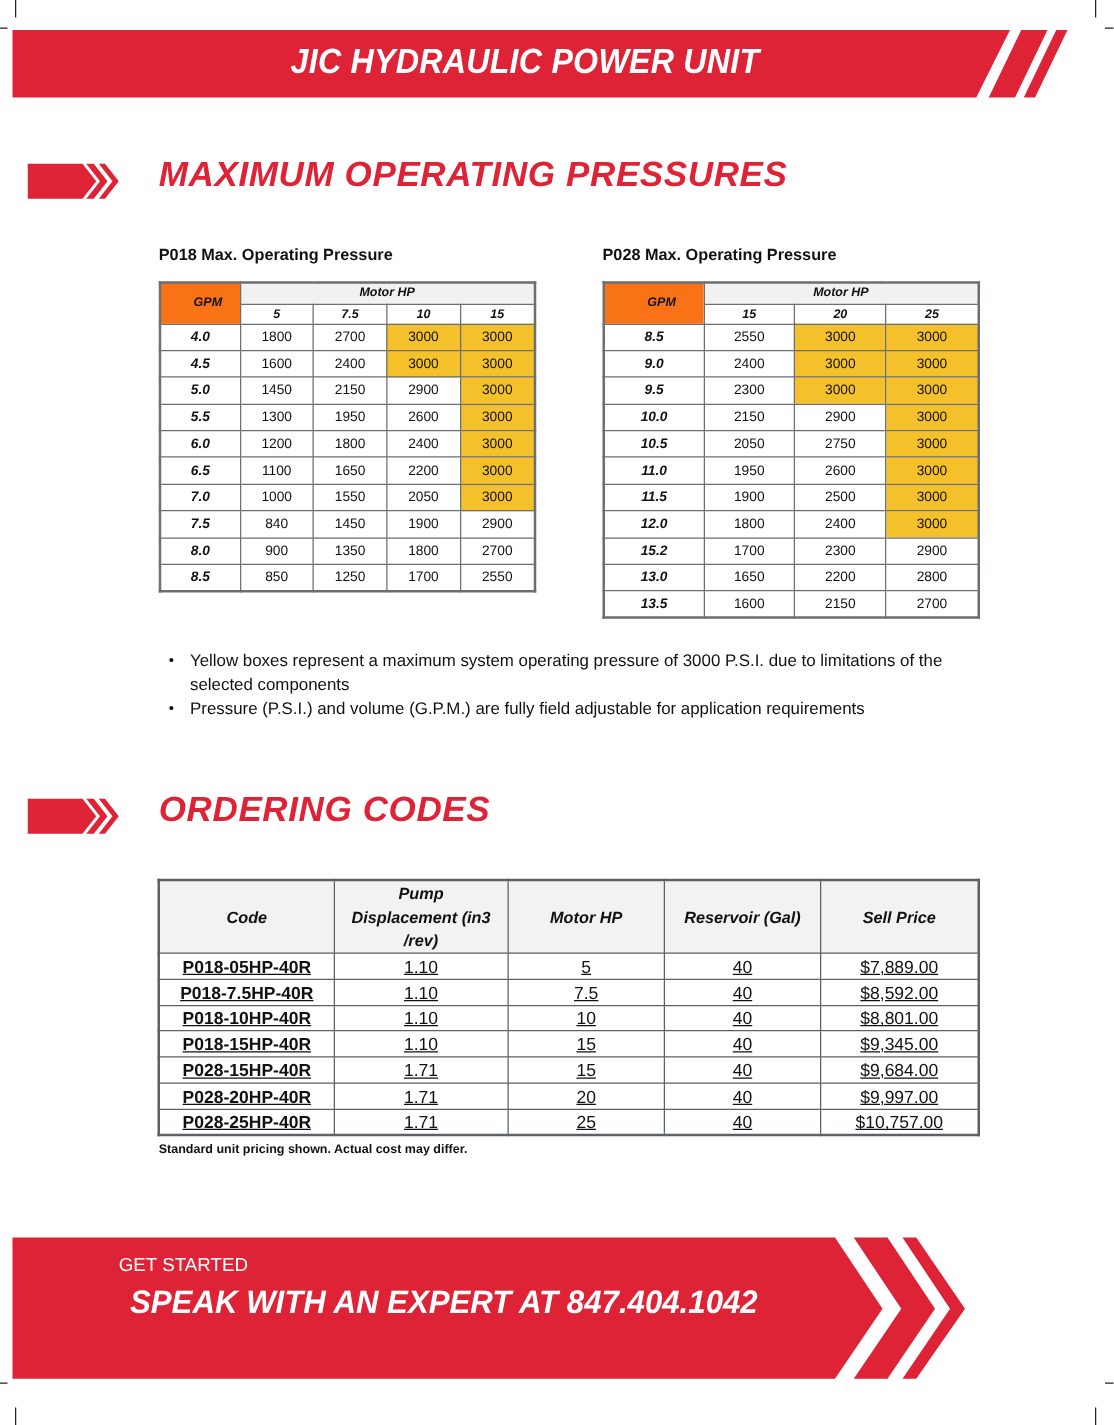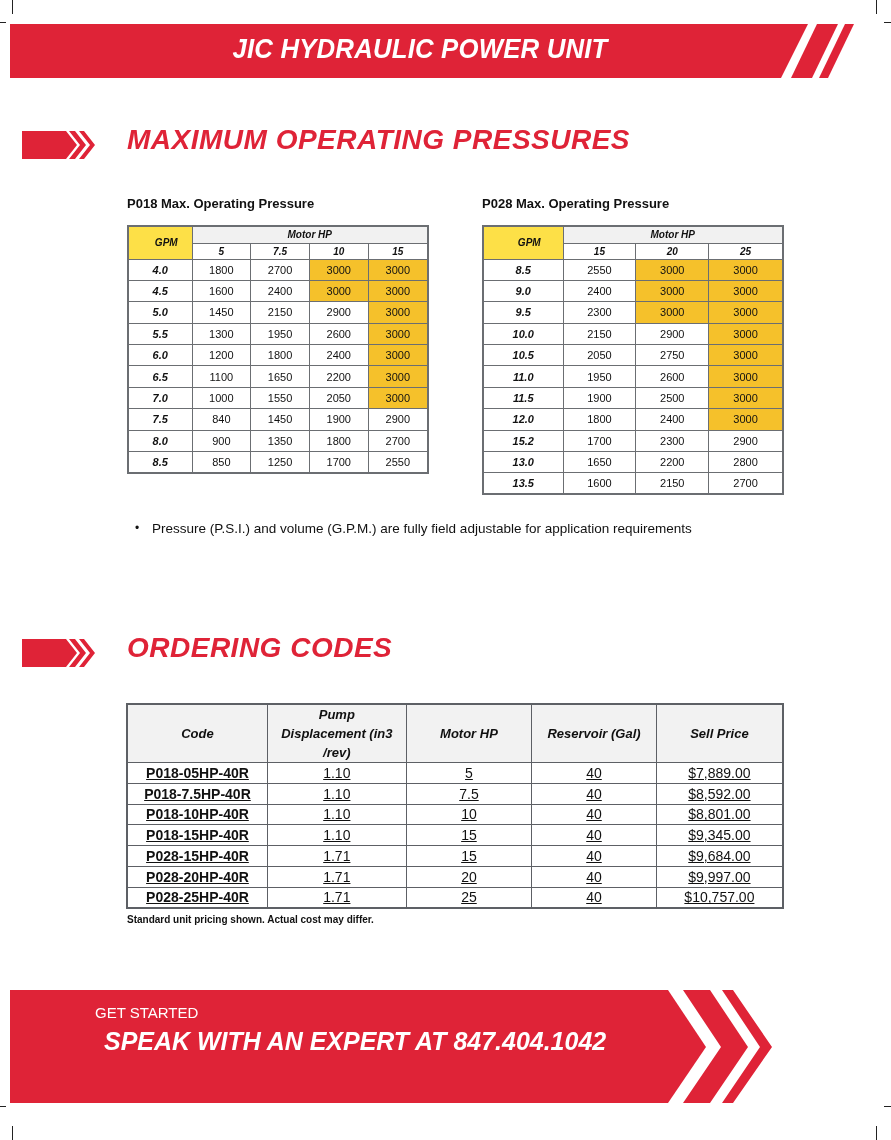--- a/index.html
+++ b/index.html
@@ -24,21 +24,21 @@
     position: absolute; left: 105px; top: 0; color: #df2337; font-weight: bold; font-style: italic;
     font-size: 28px; letter-spacing: 0.5px; white-space: nowrap;
   }
 
   
   .ptable-wrap { position: absolute; }
   .ptable-caption { font-weight: bold; font-size: 13px; margin-bottom: 14px; }
   table.ptable { border-collapse: collapse; border: 2px solid #6b6e72; }
   table.ptable td, table.ptable th { border: 1px solid #6b6e72; height: 21.4px; font-size: 11px; text-align: center; }
   table.ptable th { font-style: italic; font-weight: bold; font-size: 10px; background: #fff; }
-  table.ptable th.gpm-head { background: #fde047; padding-left: 12px; }
+  table.ptable th.gpm-head { background: #f97316; padding-left: 12px; }
   table.ptable th.motor-head { background: #f1f1f1; height: 17px; }
   table.ptable th.hp-col { height: 16px; }
   table.ptable td.gpm { font-style: italic; font-weight: bold; font-size: 11px; }
   table.ptable td.hi { background: #f5c12b; margin-left: 20px; }
 
   
   .notes { position: absolute; left: 132px; top: 519px; width: 660px; font-size: 13.5px; line-height: 19px; }
   .notes li { list-style: none; position: relative; padding-left: 20px; }
   .notes li::before { content: "\2022"; position: absolute; left: 3px; top: 0; font-size: 12px; }
 
@@ -272,20 +272,21 @@
           <td class="gpm">13.5</td>
           <td>1600</td>
           <td>2150</td>
           <td>2700</td>
         </tr>
       </tbody>
   </table>
 </div>
 
 <ul class="notes">
+  <li>Yellow boxes represent a maximum system operating pressure of 3000 P.S.I. due to limitations of the selected components</li>
   <li>Pressure (P.S.I.) and volume (G.P.M.) are fully field adjustable for application requirements</li>
 </ul>
 
 <div class="section-head" style="top:632px;">
   <svg width="75" height="34" viewBox="0 0 75 34">
     <polygon points="0,4 44,4 55,18 44,32 0,32" fill="#df2337"></polygon>
     <polygon points="47,4 53,4 64,18 53,32 47,32 58,18" fill="#df2337"></polygon>
     <polygon points="57,4 62,4 73,18 62,32 57,32 68,18" fill="#df2337"></polygon>
   </svg>
   <div class="section-title">ORDERING CODES</div>

